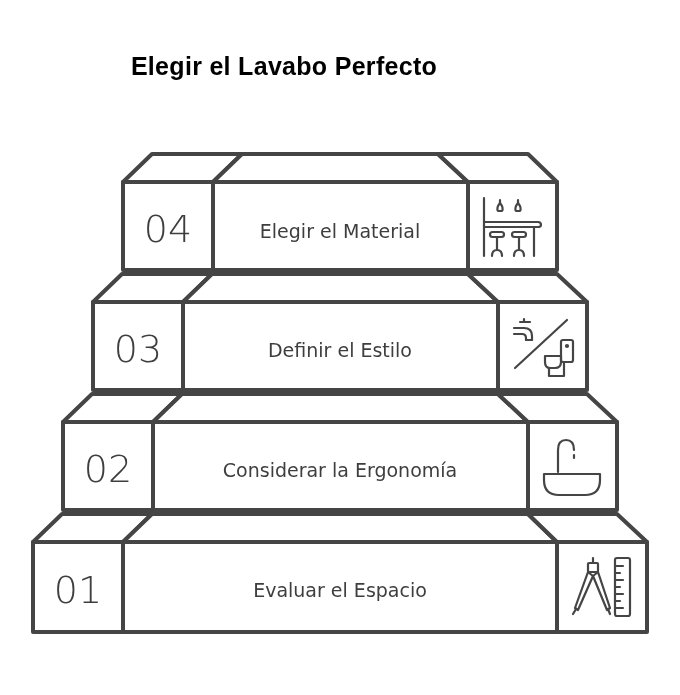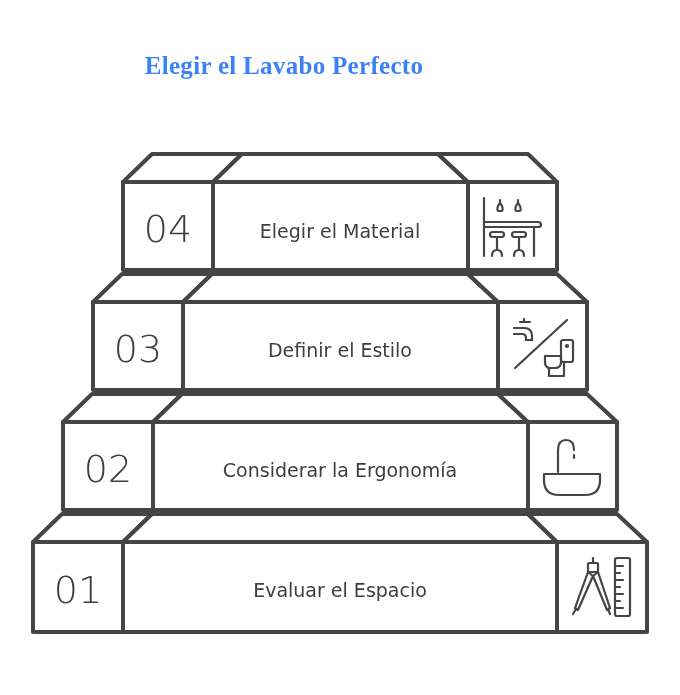--- a/index.html
+++ b/index.html
@@ -1,19 +1,19 @@
 <!DOCTYPE html>
 <html><head>
   <meta charset="utf-8">
   <style>
     html, body { margin: 0; padding: 0; background: #ffffff; }
     body { width: 680px; height: 695px; position: relative; overflow: hidden; font-family: "DejaVu Sans", sans-serif; }
     .title {
       position: absolute; left: 0; top: 52px; width: 568px; text-align: center;
-      font-family: Liberation Serif, serif; font-weight: bold; font-size: 25px; color: #3b82f6;
+      font-family: Liberation Sans, sans-serif; font-weight: bold; font-size: 25px; color: #000000;
       letter-spacing: 0.3px;
     }
     svg.stairs { position: absolute; left: 0; top: 0; }
     .num { font-family: "DejaVu Sans", sans-serif; font-weight: 200; fill: #3e3e3e; font-size: 38px; }
     .label { font-family: "DejaVu Sans", sans-serif; fill: #3e3e3e; font-size: 19px; }
     .stroke { stroke: #454545; stroke-width: 4; fill: #ffffff; stroke-linejoin: round; stroke-linecap: round; }
     .icon { stroke: #454545; stroke-width: 2.2; fill: none; stroke-linecap: round; stroke-linejoin: round; }
   </style>
 </head>
 <body>

